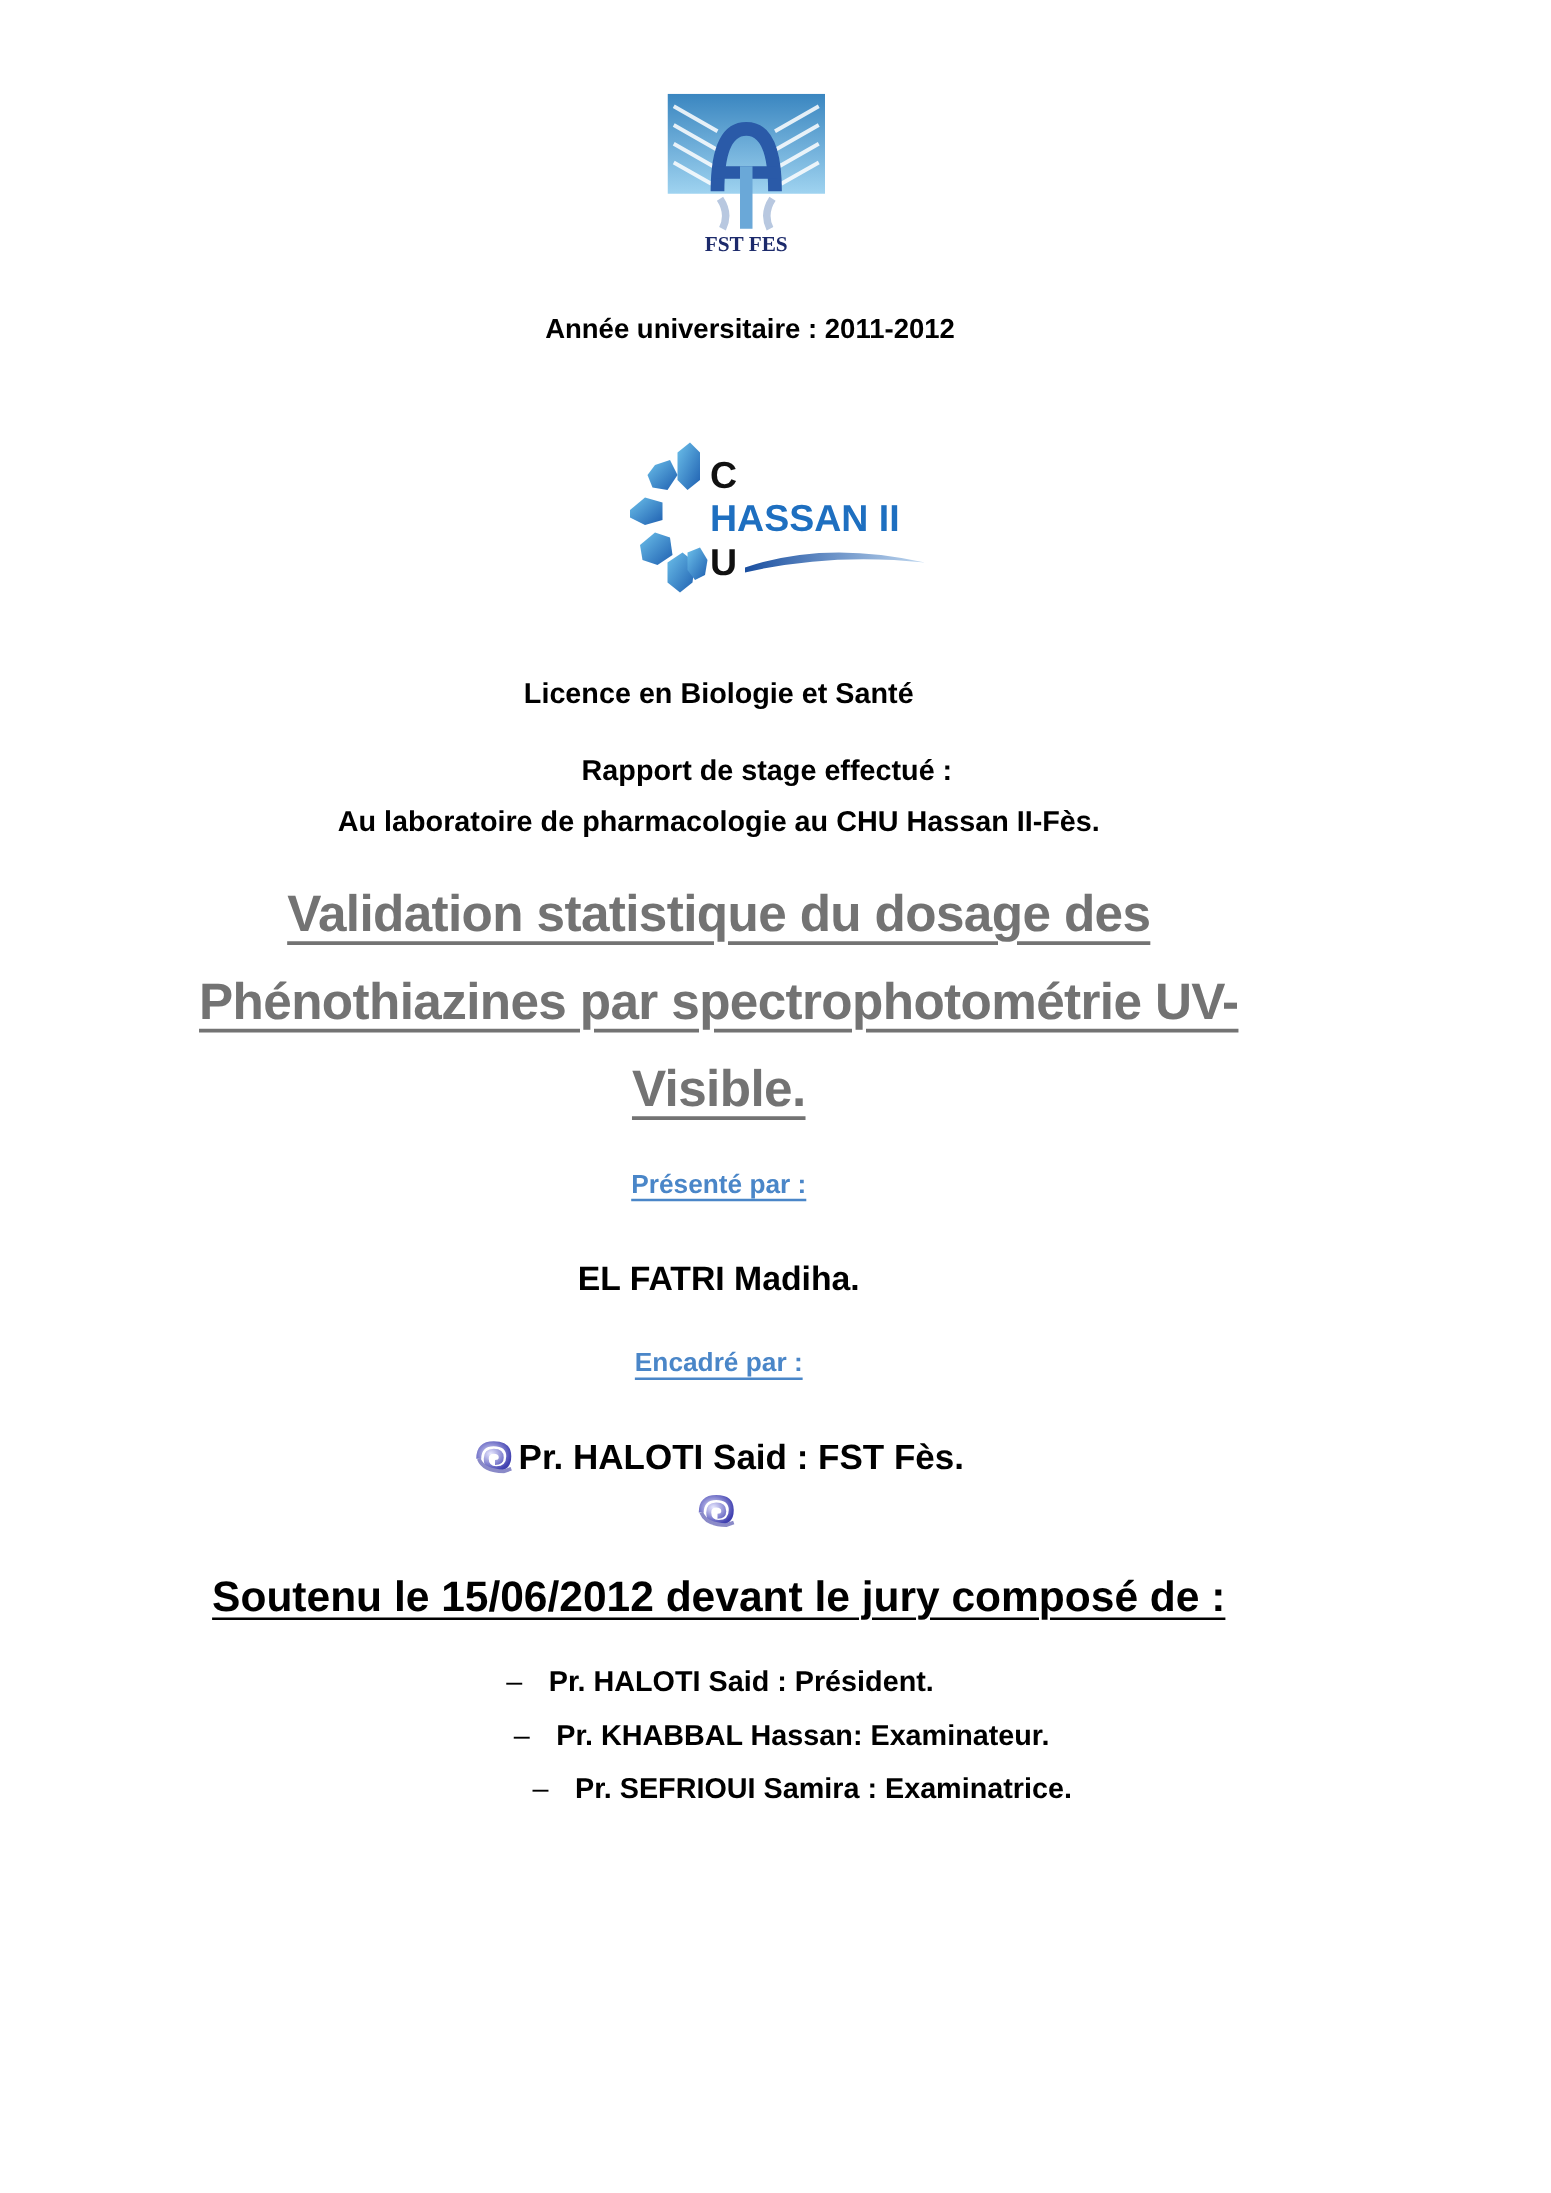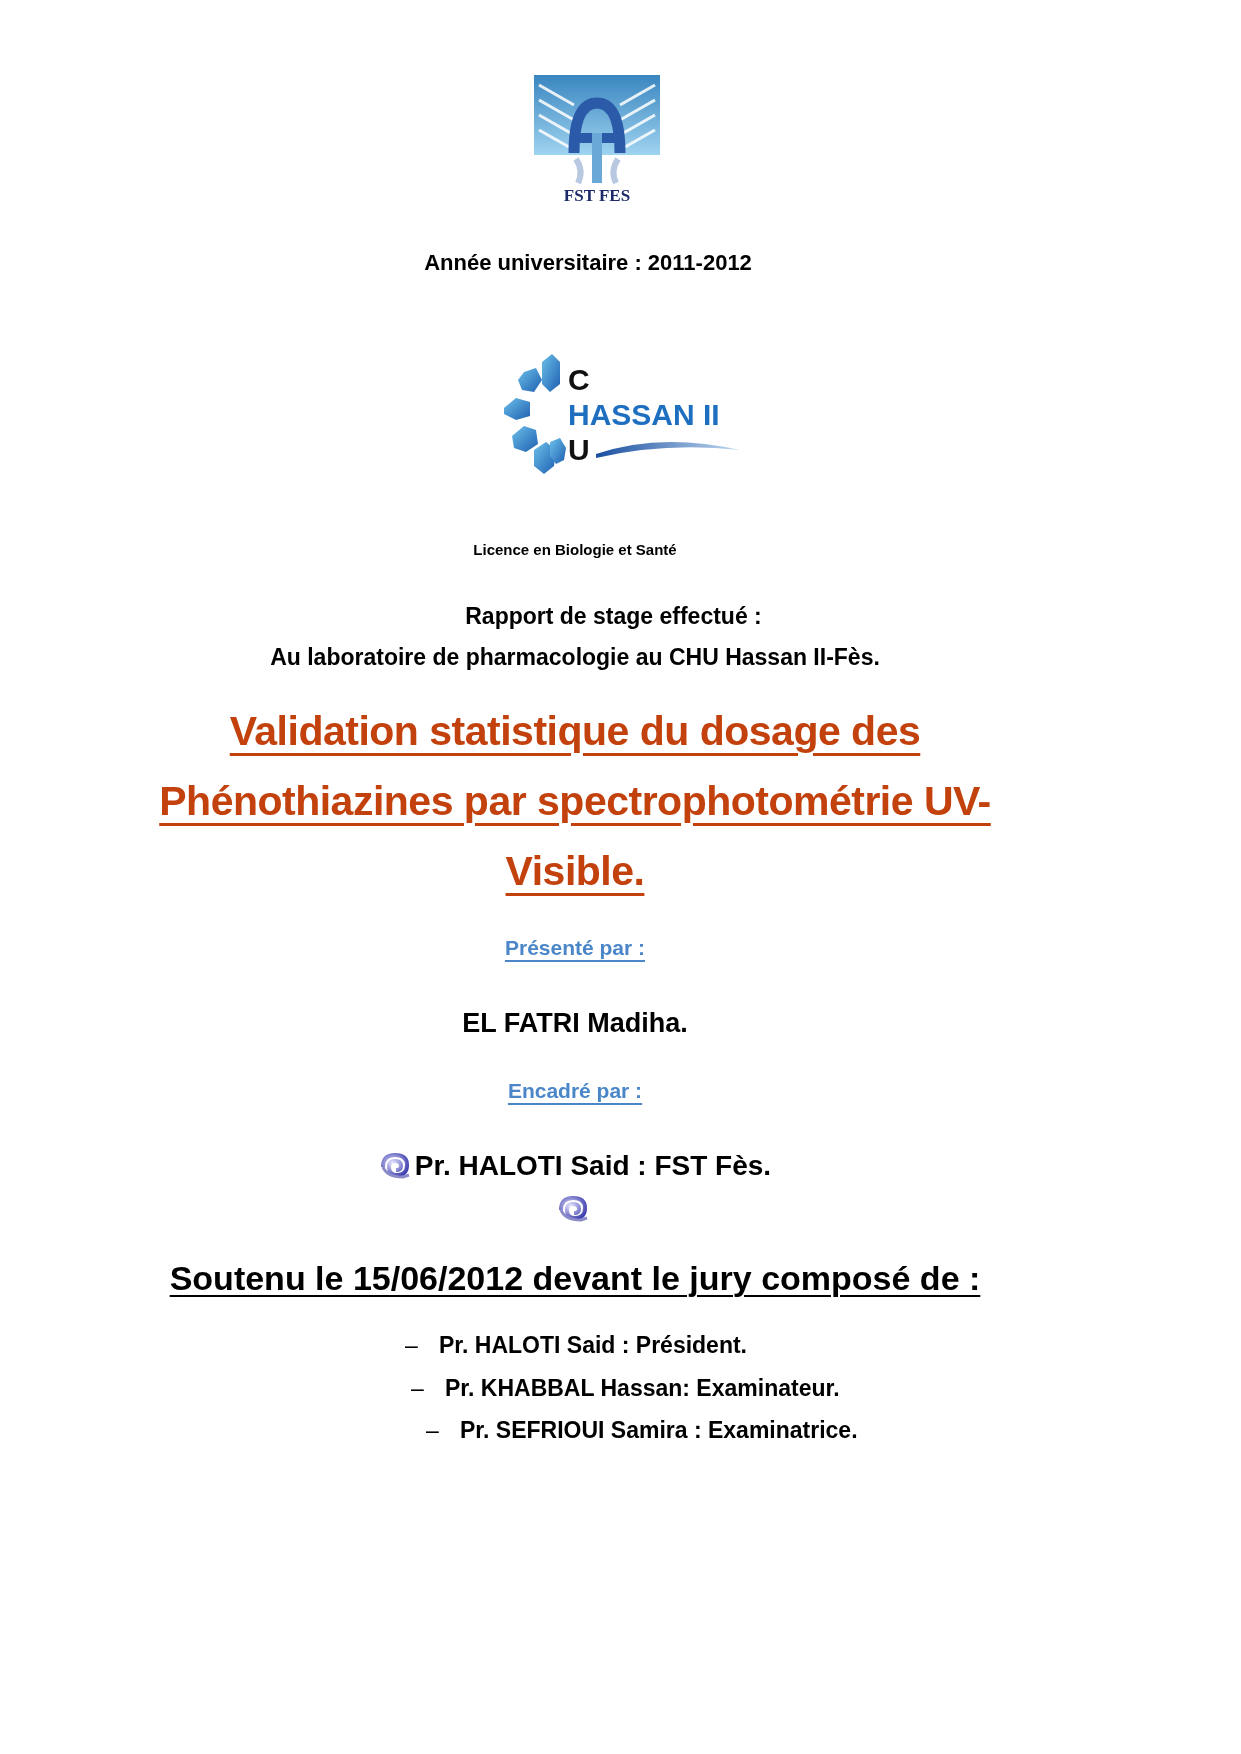--- a/index.html
+++ b/index.html
@@ -10,30 +10,30 @@
     }
     .abs { position: absolute; }
     .center-text { text-align: center; white-space: nowrap; }
     .b { font-weight: bold; }
 
     
     #fst-logo { left: 534px; top: 75px; width: 126px; height: 132px; }
     
     #chu-logo { left: 490px; top: 350px; width: 260px; height: 135px; }
 
-    #year { left: 0; width: 1182px; top: 250px; font-size: 22px; }
+    #year { left: 12px; width: 1182px; top: 250px; font-size: 22px; }
     #year span { display:inline-block; transform: translateX(-3px); }
 
-    #licence { left: 0; width: 1150px; top: 541px; font-size: 15px; }
+    #licence { left: 0; width: 1150px; top: 541px; font-size: 23px; }
     #rapport { left: 0; width: 1227px; top: 603px; font-size: 23px; }
     #labo { left: 0; width: 1150px; top: 644px; font-size: 23px; }
 
     .title-line {
       left: 0; width: 1150px; font-size: 41px; font-weight: bold;
-      color: #c2410c; text-decoration: underline; text-decoration-thickness: 3px;
+      color: #737373; text-decoration: underline; text-decoration-thickness: 3px;
       text-underline-offset: 8px; letter-spacing: -0.5px;
     }
     #title1 { top: 708px; }
     #title2 { top: 778px; }
     #title3 { top: 848px; }
 
     .blue-head {
       left: 0; width: 1150px; font-size: 21px; font-weight: bold; color: #4a86c8;
       text-decoration: underline; text-decoration-thickness: 2px; text-underline-offset: 5px;
     }

